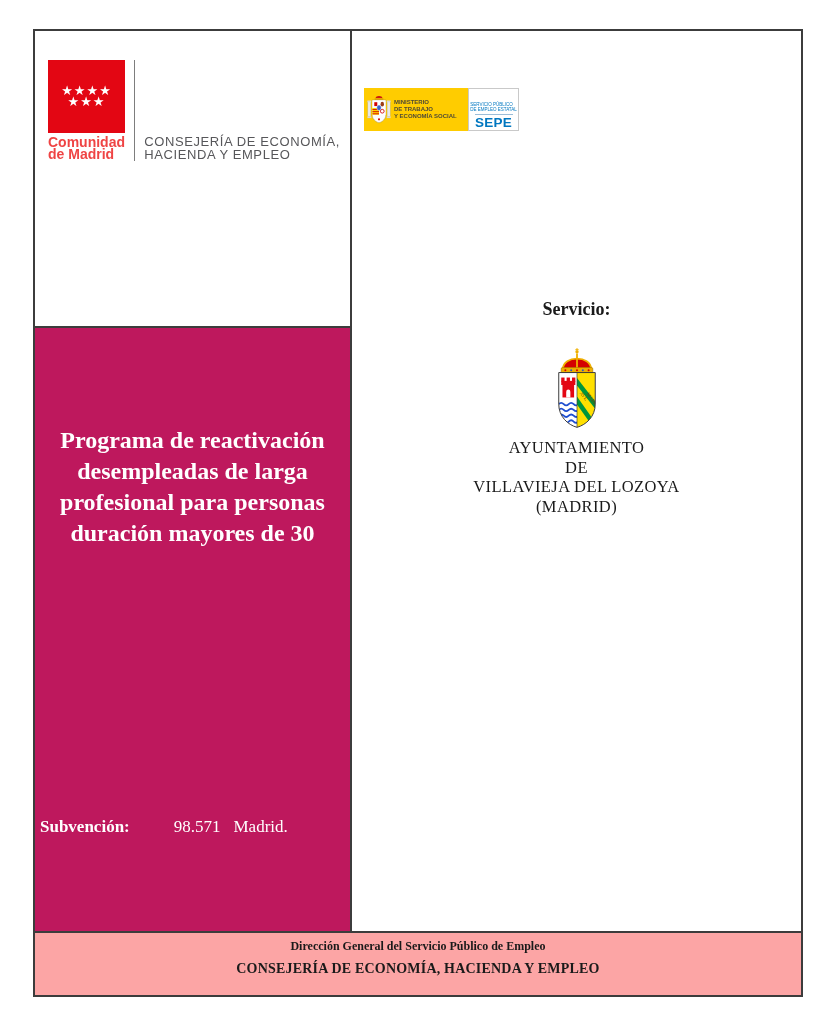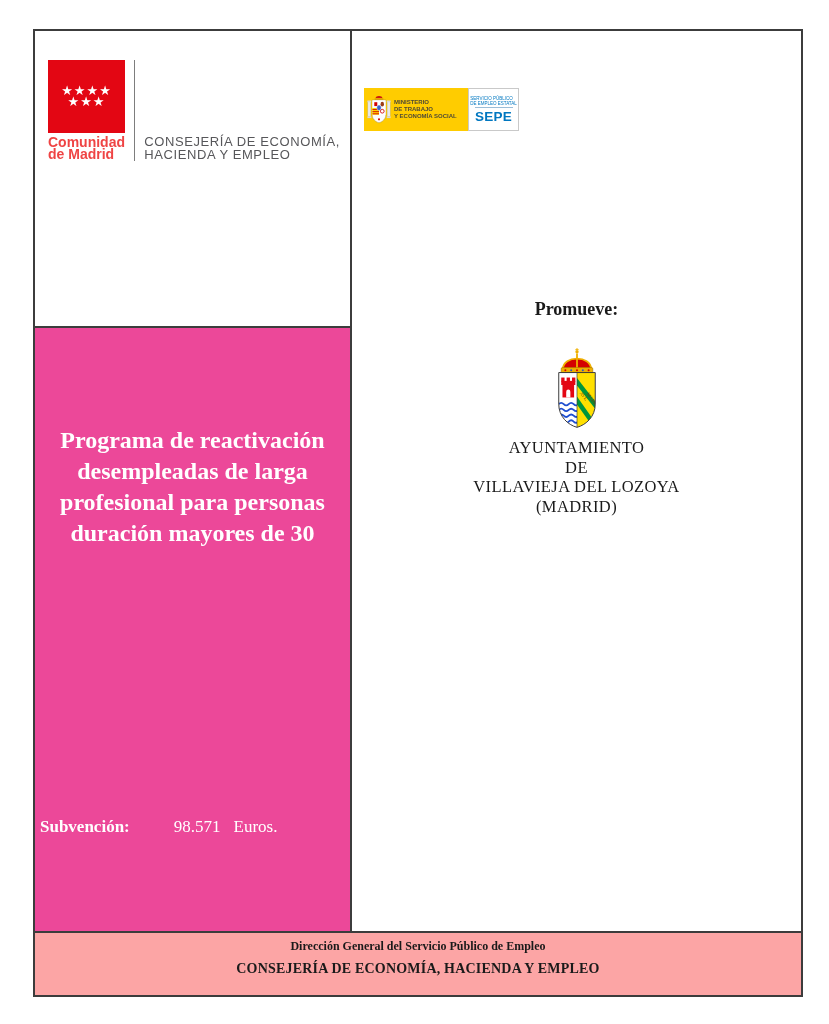--- a/index.html
+++ b/index.html
@@ -30,21 +30,21 @@
     margin-top:3px; font-family:"Liberation Sans", sans-serif; font-weight:bold;
     font-size:14px; line-height:12px; color:#ef4444; white-space:pre-line;
   }
   .cm-divider { width:2px; background:#7d7d7d; margin:0 9px 0 9px; height:101px; }
   .cm-dept {
     align-self:flex-end; padding-bottom:0;
     font-family:"Liberation Sans", sans-serif; font-size:13px; line-height:12.5px;
     letter-spacing:0.6px; color:#57575a;
   }
 
-  .red-cell { flex:1; background:#ec4899; position:relative; }
+  .red-cell { flex:1; background:#be185d; position:relative; }
   .program-title {
     padding-top:97px; text-align:center; color:#ffffff;
     font-weight:bold; font-size:24px; line-height:31px;
   }
   .subsidy { position:absolute; top:489px; left:5px; color:#ffffff; font-size:17px; white-space:nowrap; }
   .subsidy .lbl { font-weight:bold; }
   .subsidy .amt { margin-left:44px; }
   .subsidy .cur { margin-left:13px; }
 
   
@@ -53,21 +53,21 @@
   .ministry-row { margin:57px 0 0 12px; display:flex; width:155px; height:43px; }
   .min-yellow {
     width:104px; background:#ffcc00; display:flex; align-items:center; padding-left:3px;
   }
   .min-text {
     margin-left:3px; font-family:"Liberation Sans", sans-serif; font-weight:bold;
     font-size:6px; line-height:7px; color:#4f4a34; white-space:pre-line;
   }
   .sepe-box {
     width:51px; background:#fff; border:1px solid #c9c9c9;
-    display:flex; flex-direction:column; justify-content:center; align-items:center;
+    display:flex; flex-direction:column; justify-content:flex-end; align-items:center;
   }
   .sepe-small {
     font-family:"Liberation Sans", sans-serif; font-size:4.5px; line-height:5px;
     color:#0077c0; text-align:left; white-space:pre-line;
   }
   .sepe-rule { width:38px; height:1px; background:#9bbdd8; margin:1.5px 0; }
   .sepe-word {
     font-family:"Liberation Sans", sans-serif; font-weight:bold;
     font-size:13.5px; line-height:14px; color:#0077c0; letter-spacing:0.3px;
   }
@@ -110,21 +110,21 @@
       </div>
 
       <div class="red-cell">
         <div class="program-title">
           <div>Programa de reactivación</div>
           <div>desempleadas de larga</div>
           <div>profesional para personas</div>
           <div>duración mayores de 30</div>
         </div>
         <div class="subsidy">
-          <span class="lbl">Subvención:</span><span class="amt">98.571</span><span class="cur">Euros.</span>
+          <span class="lbl">Subvención:</span><span class="amt">98.571</span><span class="cur">Madrid.</span>
         </div>
       </div>
     </div>
 
     <div class="right-col">
 
       <div class="ministry-row">
         <div class="min-yellow">
           <svg width="24" height="33" viewBox="0 0 28 36">
             <rect x="1" y="9" width="3.5" height="17" fill="#e9e9e9" stroke="#b0b0b0" stroke-width="0.4"></rect>
@@ -152,21 +152,21 @@
 Y ECONOMÍA SOCIAL</div>
         </div>
         <div class="sepe-box">
           <div class="sepe-small">SERVICIO PÚBLICO
 DE EMPLEO ESTATAL</div>
           <div class="sepe-rule"></div>
           <div class="sepe-word">SEPE</div>
         </div>
       </div>
 
-      <div class="promueve">Promueve:</div>
+      <div class="promueve">Servicio:</div>
 
       <div class="crest-wrap">
         <svg width="50" height="83" viewBox="0 0 60 100">
           <defs>
             <clipPath id="leftHalf">
                 <path d="M8,32 H30 V98 C19,95 8,85 8,70 Z"></path>
               </clipPath>
             <clipPath id="rightHalf">
                 <path d="M30,32 H52 V70 C52,85 41,95 30,98 Z"></path>
               </clipPath>

